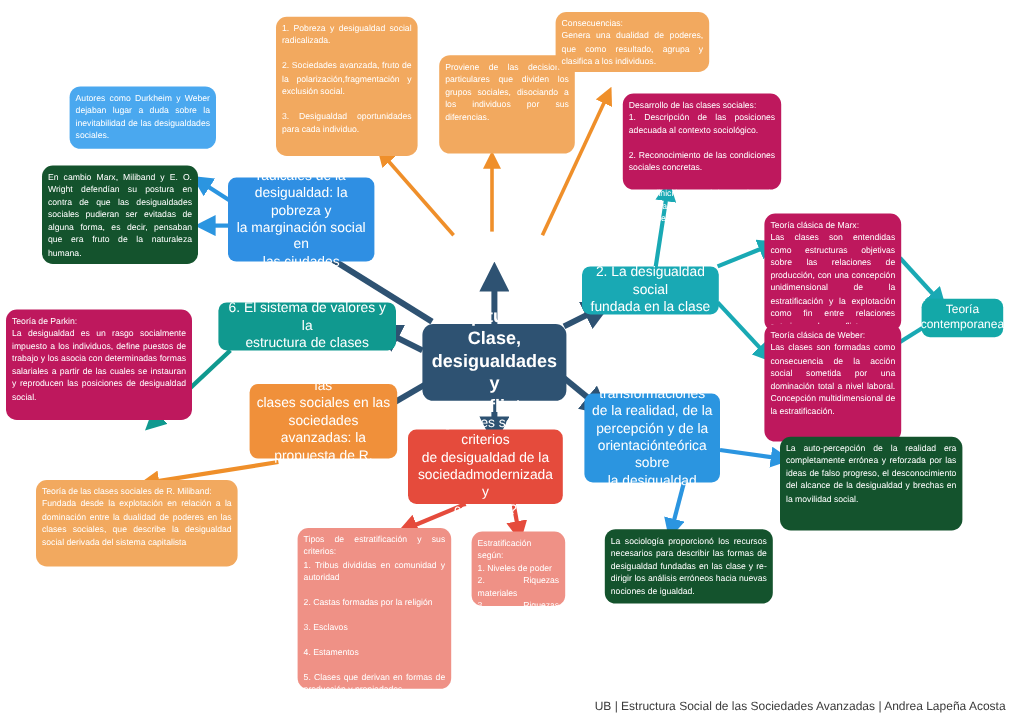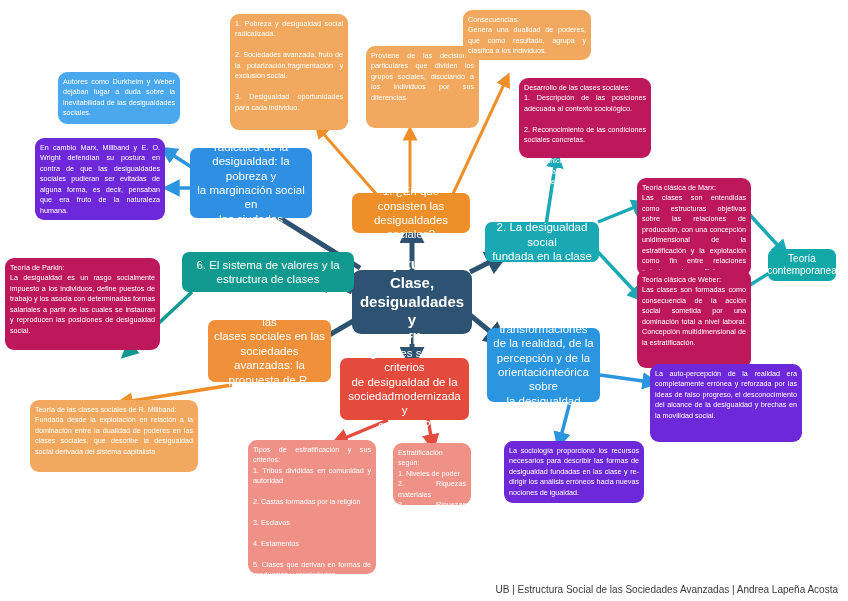--- a/index.html
+++ b/index.html
@@ -58,21 +58,21 @@
   .branch-red    { background: #e54b3c; font-size: 11.5px; }
   .branch-orange2{ background: #f0903a; font-size: 11.5px; }
   .branch-teal2  { background: #10998f; font-size: 11.5px; }
   .branch-blue2  { background: #2f8fe3; font-size: 11.5px; }
   .branch-teal3  { background: #13a8a8; font-size: 10px; }
 
   .leaf-lightblue { background: #4aa8ef; font-size: 7.2px; }
   .leaf-lightorange { background: #f2a95f; font-size: 7.2px; }
   .leaf-lightteal { background: #be185d; font-size: 7.2px; }
   .leaf-salmon { background: #ef9186; font-size: 7.2px; }
-  .leaf-skyblue { background: #6d28d9; font-size: 7.2px; }
+  .leaf-skyblue { background: #14532d; font-size: 7.2px; }
 
   .footer {
     position: absolute;
     right: 10px;
     bottom: 6px;
     font-size: 10px;
     color: #3b3b3b;
     z-index: 4;
   }
 </style>
@@ -148,43 +148,41 @@
     <g stroke="#2b95e0" stroke-width="3.5" fill="none">
       <path d="M196,170 L168,152" marker-end="url(#ah-blue)"></path>
       <path d="M196,188 L172,188" marker-end="url(#ah-blue)"></path>
     </g>
   </svg>
 
   <div class="node center" style="left:352px; top:270px; width:120px; height:64px;">Capitulo 2: Clase,
 desigualdades y
 conflicto</div>
 
-  <div class="node branch-orange" style="left:352px; top:193px; width:118px; height:40px;">1. ¿En qué consisten las
-desigualdades sociales?</div>
 
   <div class="node branch-teal" style="left:485px; top:222px; width:114px; height:40px;">2. La desigualdad social
 fundada en la clase</div>
 
   <div class="node branch-blue" style="left:487px; top:328px; width:113px; height:74px;">3. Las transformaciones
 de la realidad, de la
 percepción y de la
 orientaciónteórica sobre
 la desigualdad social</div>
 
   <div class="node branch-red" style="left:340px; top:358px; width:129px; height:62px;">4. ¿Cuáles son los criterios
 de desigualdad de la
 sociedadmodernizada y
 compleja?</div>
 
   <div class="node branch-orange2" style="left:208px; top:320px; width:123px; height:62px;">5. La descripción de las
 clases sociales en las
 sociedades avanzadas: la
 propuesta de R. Miliband</div>
 
-  <div class="node branch-teal2" style="left:182px; top:252px; width:172px; height:40px;">6. El sistema de valores y la
+  <div class="node branch-teal2" style="left:182px; top:252px; width:148px; height:40px;">6. El sistema de valores y la
 estructura de clases</div>
 
   <div class="node branch-blue2" style="left:190px; top:148px; width:122px; height:70px;">7. Las condiciones
 radicales de la
 desigualdad: la pobreza y
 la marginación social en
 las ciudades avanzadas</div>
 
   <div class="node branch-teal3" style="left:768px; top:249px; width:68px; height:32px;">Teoría
 contemporanea</div>

